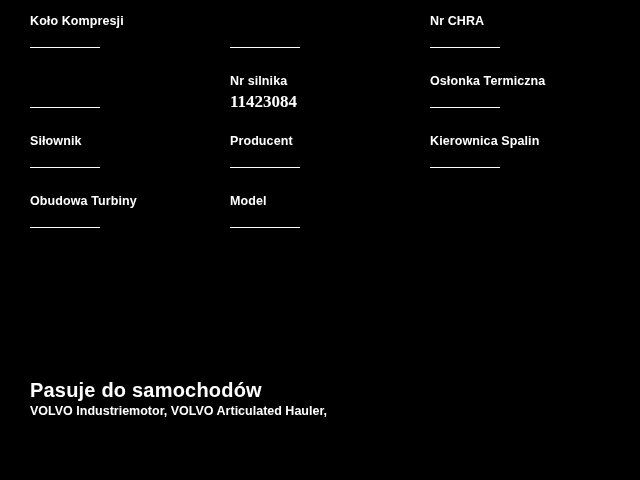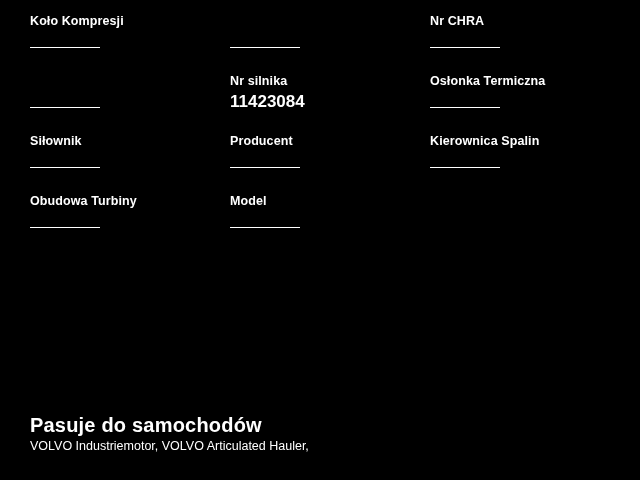--- a/index.html
+++ b/index.html
@@ -33,45 +33,45 @@
     letter-spacing: 0.1px;
     line-height: 14px;
     white-space: nowrap;
   }
   .spec-value {
     font-size: 17px;
     font-weight: bold;
     line-height: 20px;
     margin-top: 4px;
     white-space: nowrap;
+    font-family: Liberation Serif, serif;
   }
   .spec-rule {
     position: absolute;
     left: 0;
     top: 33px;
     width: 70px;
     height: 0;
     border-top: 1px solid #ffffff;
   }
   .fits-block {
     position: absolute;
     left: 30px;
     top: 378px;
     width: 560px;
-    margin-top: 35px;
   }
   .fits-title {
     font-size: 20px;
     font-weight: bold;
     line-height: 24px;
     letter-spacing: 0.2px;
   }
   .fits-list {
     font-size: 12.5px;
-    font-weight: normal;
+    font-weight: bold;
     line-height: 15px;
     margin-top: 2px;
   }
 </style>
 </head>
 <body>
 
 <div class="spec-grid">
 
   <div class="spec-cell">

